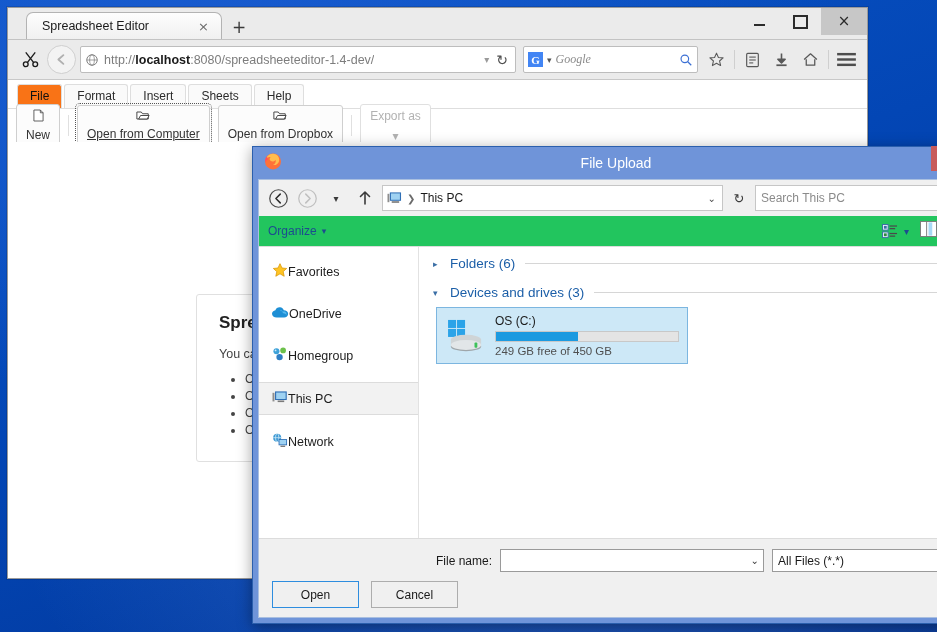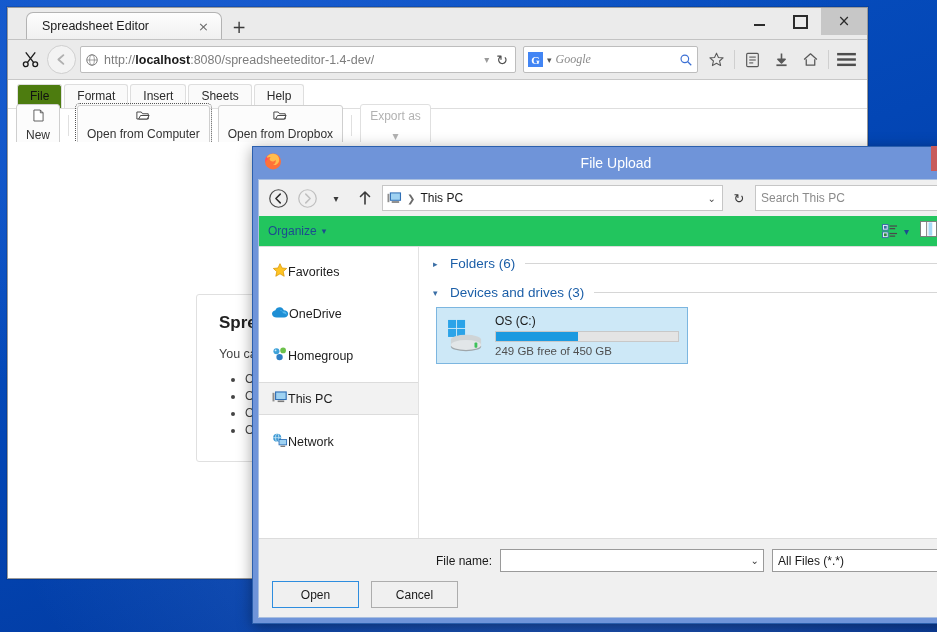--- a/index.html
+++ b/index.html
@@ -80,27 +80,27 @@
   .vsep{width:1px;height:19px;background:#cfcfcf;margin:0 2px;}
 
   
   .page{flex:1;background:#fff;border-top:1px solid #c8c8c8;position:relative;overflow:hidden;}
   .appmenu{height:28px;display:flex;align-items:flex-end;padding-left:9px;gap:2px;
            background:#fff;border-bottom:1px solid #dedede;}
   .mitem{
     font-size:12px;color:#2b2b2b;padding:4px 12px 5px;border:1px solid #dedede;
     border-bottom:none;background:#fafafa;border-radius:3px 3px 0 0;
   }
-  .mitem.active{background:#4d7c0f;border-color:#dedede;color:#111;}
+  .mitem.active{background:#f97316;border-color:#dedede;color:#111;}
   .apptools{height:33px;display:flex;align-items:center;gap:8px;padding:0 8px;background:#fff;border-bottom:1px solid #e2e2e2;}
   .tbtn{
     font-size:12px;color:#333;background:#fcfcfc;border:1px solid #cfcfcf;border-radius:3px;
     padding:4px 9px;display:flex;align-items:center;gap:6px;white-space:nowrap;flex-direction:column;
   }
-  .tbtn.focused{outline:1px dotted #555;outline-offset:1px;}
+  .tbtn.focused{outline:1px dotted #555;outline-offset:1px;text-decoration:underline;}
   .tbtn.disabled{color:#b2b2b2;border-color:#e0e0e0;background:#fff;}
   .tsep{width:1px;height:21px;background:#e0e0e0;}
   .pagebody{position:absolute;left:0;right:0;top:62px;bottom:0;background:#fff;}
   .panel{
     position:absolute;left:188px;top:152px;width:330px;
     border:1px solid #e0e0e0;border-radius:3px;background:#fff;
     padding:18px 22px 22px;box-sizing:border-box;
   }
   .panel h2{margin:0 0 14px;font-size:17px;color:#222;}
   .panel p{margin:0 0 10px;font-size:12.5px;color:#444;}

